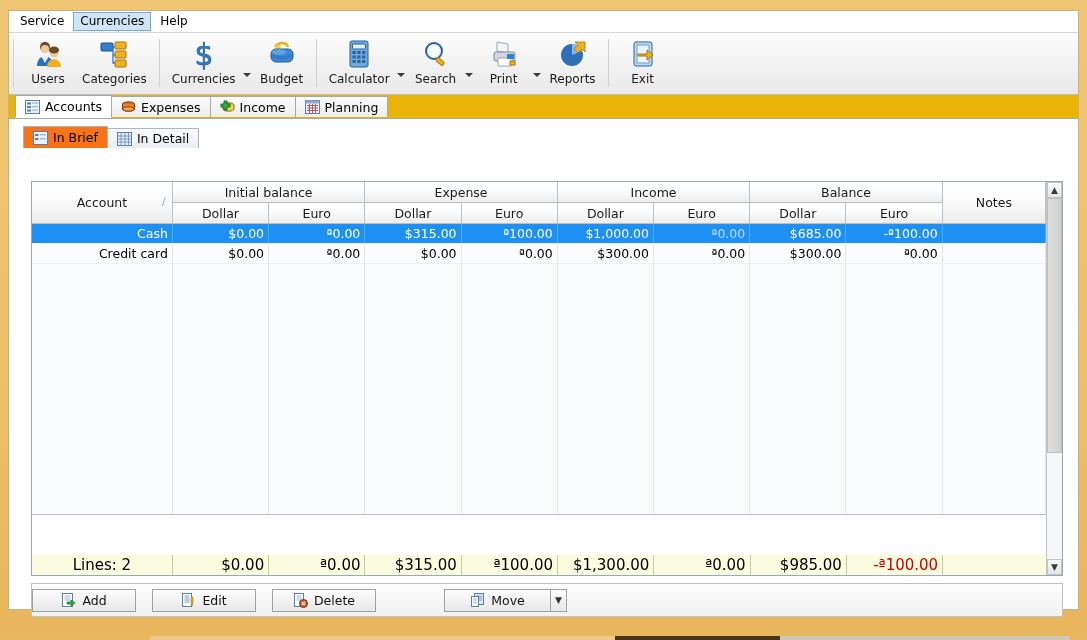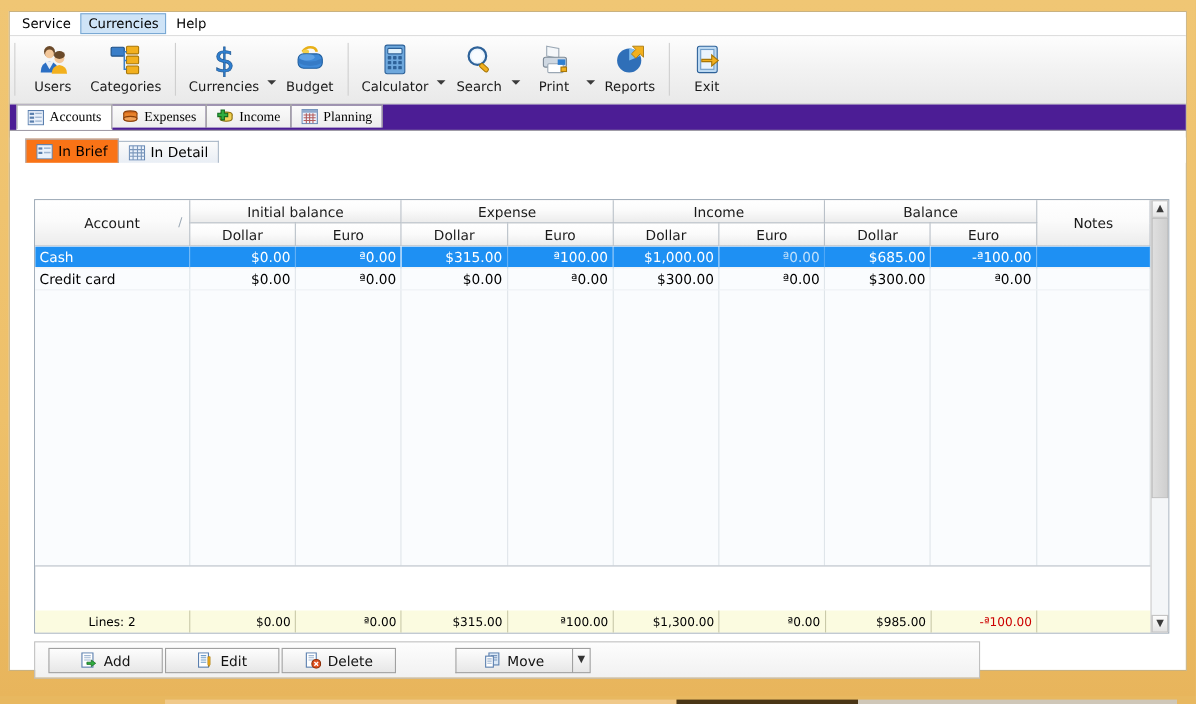--- a/index.html
+++ b/index.html
@@ -117,26 +117,25 @@
     border-left: 4px solid transparent;
     border-right: 4px solid transparent;
     border-top: 4px solid #3a3a3a;
     margin-left: 1px; margin-right: 3px;
     cursor: default;
   }
 
   
   #maintabs {
     height: 24px;
-    display: flex; align-items: flex-start;
+    display: flex; align-items: center;
     padding-left: 6px;
-    background: #4c1d95;
+    background: #eab308;
     border-bottom: 1px solid #a8a8a8;
     box-sizing: border-box;
-    font-family: Liberation Serif, serif;
   }
   .mtab {
     display: flex; align-items: center; gap: 5px;
     height: 21px;
     padding: 0 9px;
     font-size: 12.5px;
     background: linear-gradient(to bottom,#fbfbfb,#ededed);
     border: 1px solid #a8a8a8;
     border-bottom: none;
     margin-right: -1px;
@@ -211,35 +210,35 @@
   th.notes { height: 42px; vertical-align: middle; border-right: none;}
   table.grid td {
     border-right: 1px solid #dfe5ea;
     border-bottom: 1px solid #e6ebef;
     height: 19px;
     padding: 0 4px;
     white-space: nowrap;
     overflow: hidden;
   }
   td.num { text-align: right; }
-  td.name { text-align: left; }
+  td.name { text-align: right; }
   tr.row0 td { background: #1e90f3; color: #ffffff; border-right-color:#51a8f6; border-bottom-color:#1e90f3;}
   tr.row1 td { background: #fafcfe; color: #000; }
   td.dim { color: #c8ccd0; }
   tr.row0 td.dim { color: #bfe0fb; }
   tr.fillrow td { background: #fafcfe; border-bottom: none; height: 19px;}
   #gridbody {
     flex: 1; min-height: 0; overflow: hidden;
     background: #fafcfe;
   }
   #gridbody table.grid td { border-bottom: 1px solid #edf1f4; }
 
   
   #gridfooter { border-top: 1px solid #b9c0c8; }
-  table.ftable { border-collapse: collapse; table-layout: fixed; width: 100%; font-size: 11px; margin-top: 40px;}
+  table.ftable { border-collapse: collapse; table-layout: fixed; width: 100%; font-size: 15px; margin-top: 40px;}
   table.ftable td {
     background: #fbfbe0;
     border-right: 1px solid #c9c9a8;
     height: 20px; padding: 0 4px;
     text-align: right; white-space: nowrap;
   }
   table.ftable td.lines { text-align: center; }
   table.ftable td.neg { color: #cc0000; }
   table.ftable td.last { border-right: none; }
 
@@ -256,25 +255,25 @@
     display:flex;align-items:center;justify-content:center;
     font-size: 9px; color:#3a3a3a; box-sizing:border-box; cursor:default;
   }
   #sthumb { height: 255px; background: linear-gradient(to right,#dfdfdf,#cfcfcf);
             border:1px solid #bdbdbd; box-sizing:border-box; cursor:default;}
   #strack { flex:1; background:#f4f6f8; }
 
   
   #btnbar {
     position: absolute; left: 22px; top: 572px;
-    width: 860px; height: 34px;
+    width: 1032px; height: 34px;
     border: 1px solid #c0c0c0;
     background: linear-gradient(to bottom,#fdfdfd,#f1f1f1);
     box-sizing: border-box;
-    display: flex; align-items: center; padding-left: 12px; gap: 2px;
+    display: flex; align-items: center; padding-left: 0; gap: 16px;
   }
   .gbtn {
     height: 23px; min-width: 104px;
     background: linear-gradient(to bottom,#fdfdfd,#e7e7e7);
     border: 1px solid #a0a0a0;
     display: flex; align-items: center; justify-content: center; gap: 6px;
     font-size: 12.5px; color: #111; cursor: default;
     box-sizing: border-box;
   }
   .gbtn .bi { width: 15px; height: 15px; position: relative; display:inline-block;}

